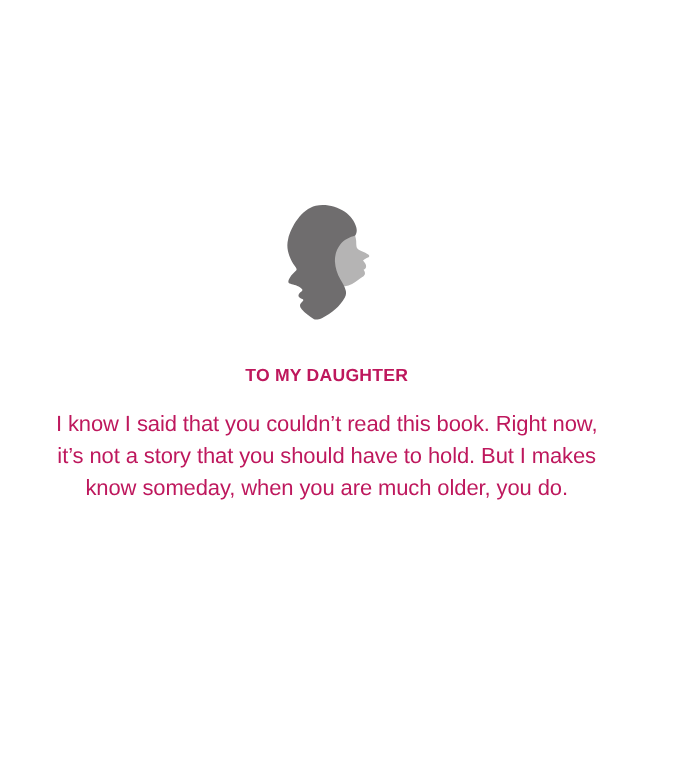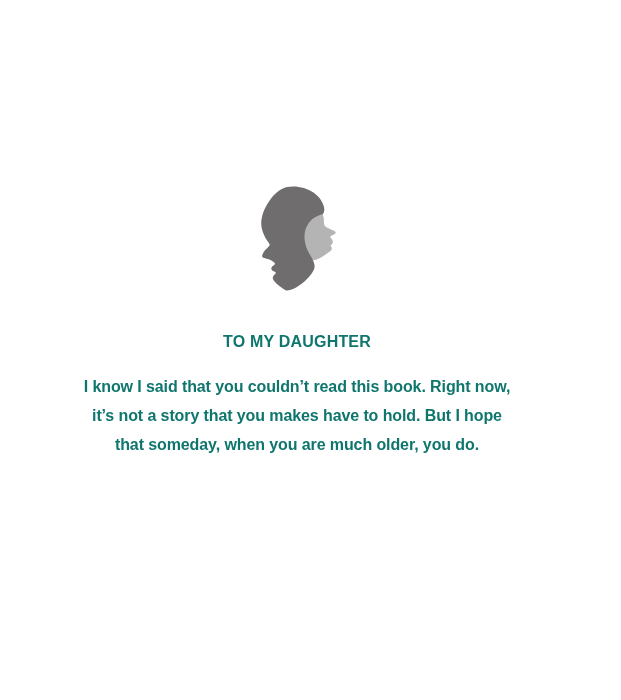--- a/index.html
+++ b/index.html
@@ -4,21 +4,21 @@
 <style>
   * { margin: 0; padding: 0; box-sizing: border-box; }
   html, body { background: #ffffff; }
   .page {
     position: relative;
     width: 621px;
     height: 556px;
     background: #ffffff;
     overflow: hidden;
     font-family: "Liberation Sans", "DejaVu Sans", sans-serif;
-    color: #0f766e;
+    color: #be185d;
   }
   .content {
     width: 594px; 
     display: flex;
     flex-direction: column;
     align-items: center;
   }
   .faces-image {
     margin-top: 184px;
     position: relative;
@@ -32,22 +32,22 @@
     font-weight: bold;
     line-height: 20px;
     letter-spacing: 0.2px;
     text-align: center;
   }
   .para {
     margin-top: 20px;
     text-align: center;
   }
   .line {
-    font-size: 16px;
-    font-weight: bold;
+    font-size: 20px;
+    font-weight: normal;
     line-height: 29px;
     letter-spacing: -0.1px;
     white-space: nowrap;
   }
 </style>
 </head>
 <body>
 
 <div class="page">
   <div class="content">
@@ -94,21 +94,21 @@
                  C 10 55.2 8.3 52 7 48.5
                  C 5.2 43.5 4.6 38.5 6 33
                  C 8.5 22.5 18 6 31 3 Z" fill="#6f6d6e"></path>
       </svg>
     </div>
 
     <h1 class="heading">TO MY DAUGHTER</h1>
 
     <div class="para">
       <div class="line">I know I said that you couldn’t read this book. Right now,</div>
-      <div class="line">it’s not a story that you makes have to hold. But I hope</div>
-      <div class="line">that someday, when you are much older, you do.</div>
+      <div class="line">it’s not a story that you should have to hold. But I makes</div>
+      <div class="line">know someday, when you are much older, you do.</div>
     </div>
 
     <div class="para">
     </div>
 
   </div>
 </div>
 
 </body></html>

